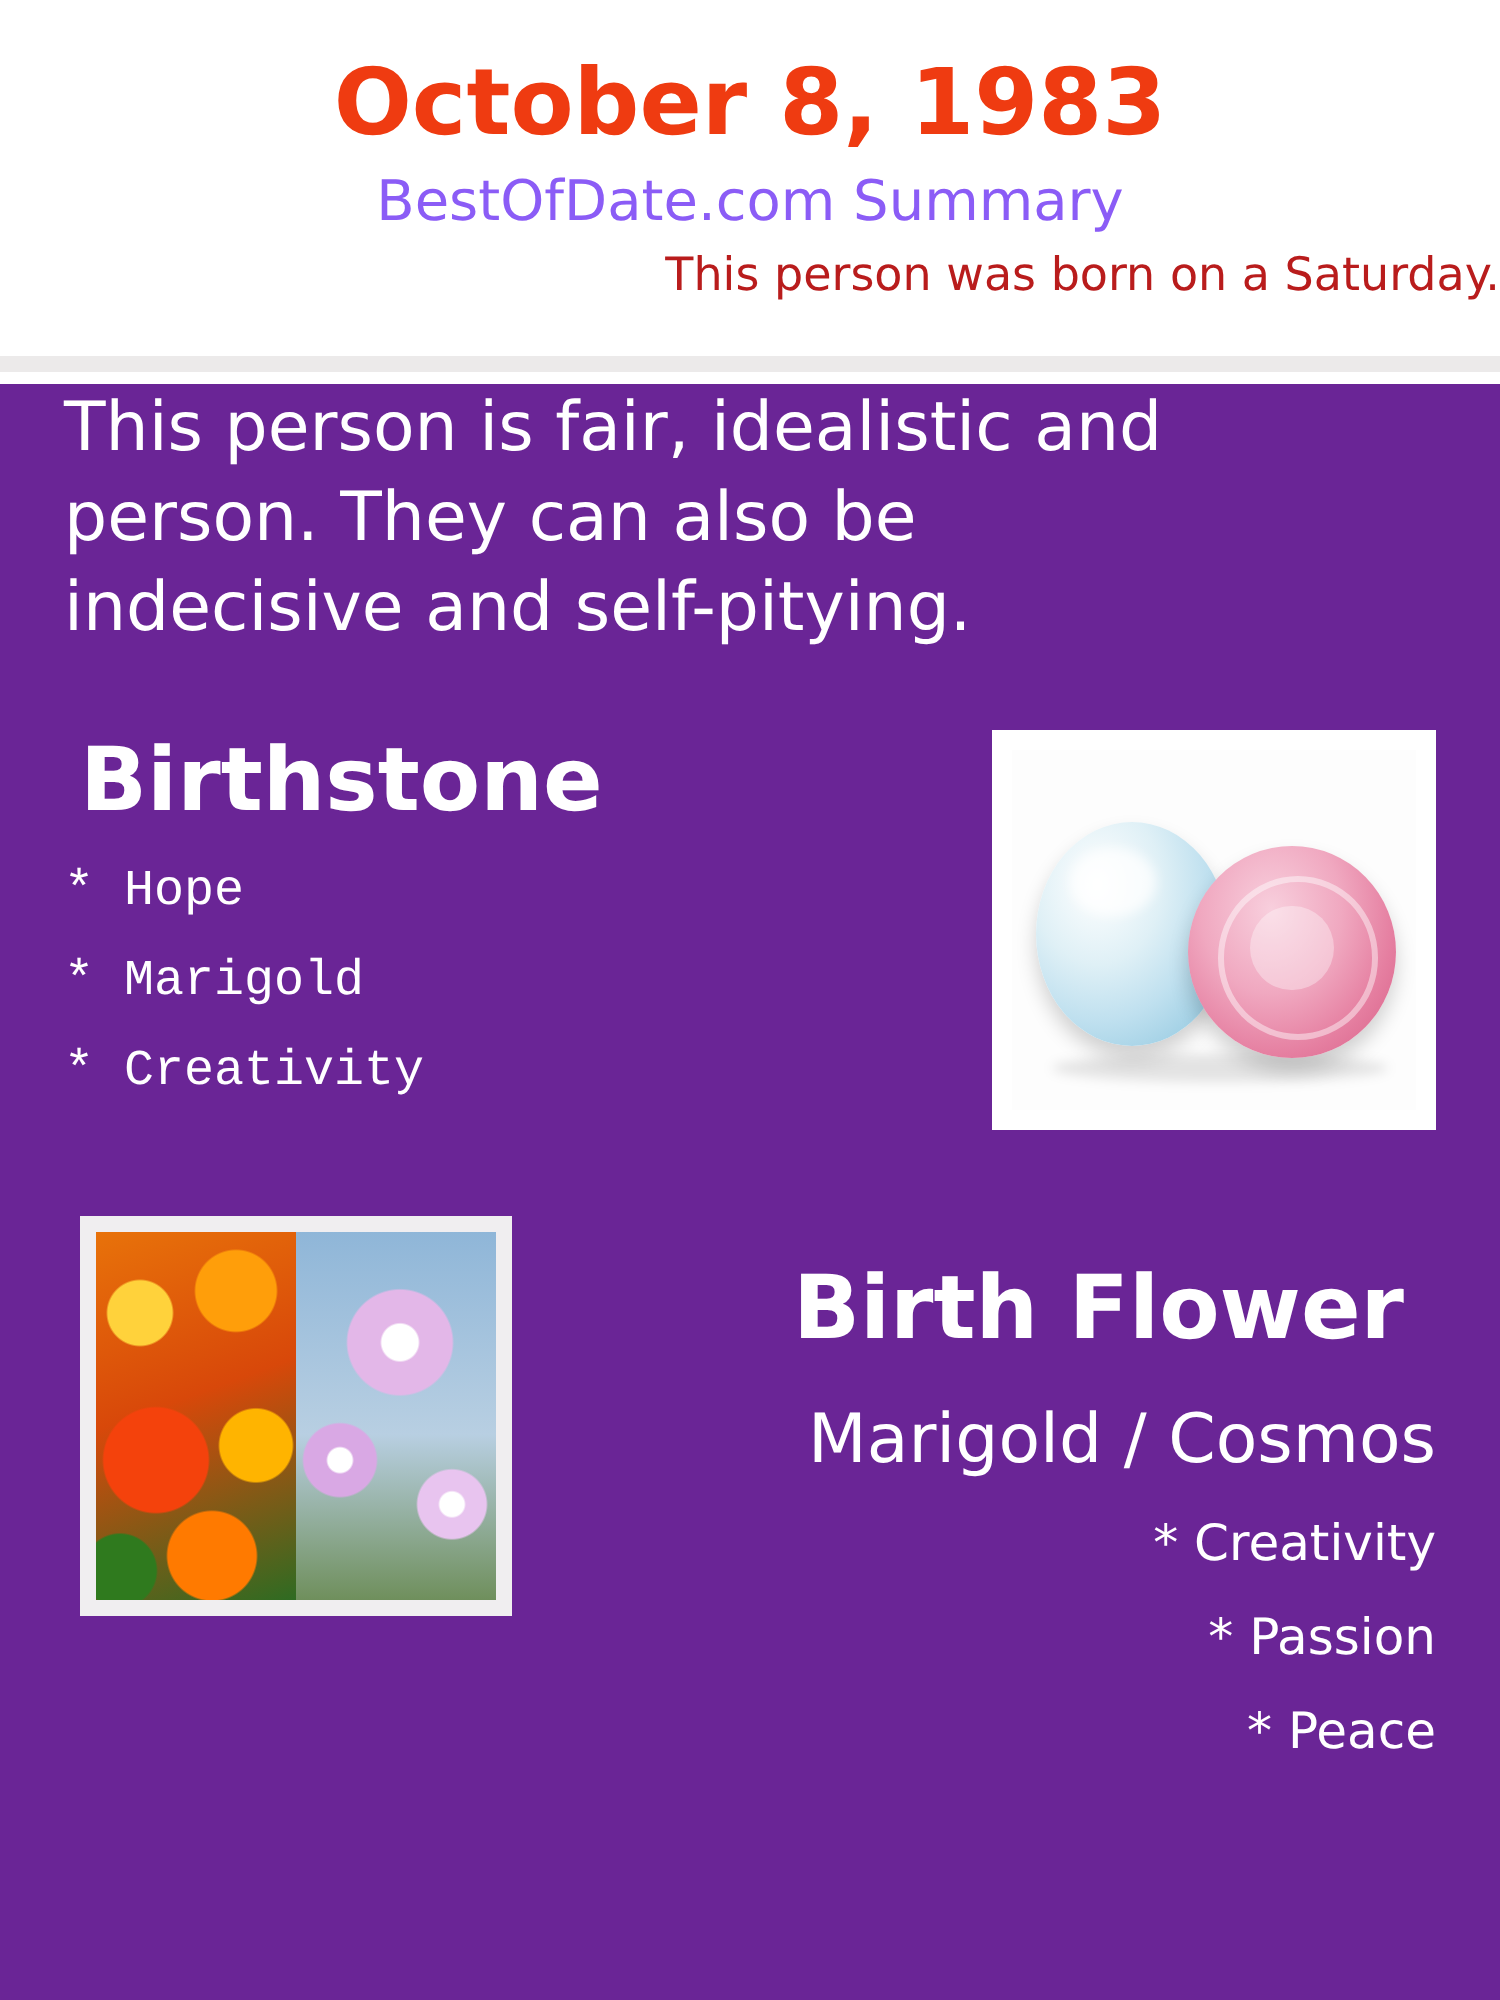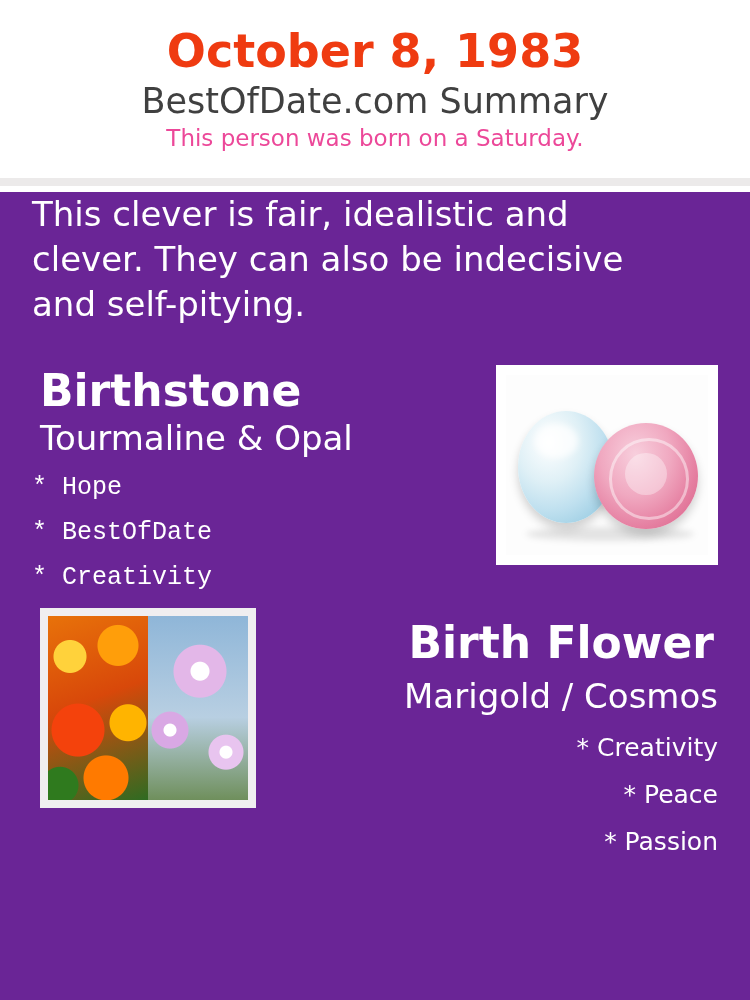--- a/index.html
+++ b/index.html
@@ -30,30 +30,31 @@
     padding-top: 24px;
   }
   .header-date {
     color: #ef3b11;
     font-size: 46px;
     font-weight: bold;
     line-height: 54px;
     letter-spacing: 0px;
   }
   .header-summary {
-    color: #404040;
-    font-size: 35px;
+    color: #8b5cf6;
+    font-size: 28px;
     line-height: 38px;
     margin-top: 4px;
   }
   .header-sub {
-    color: #ec4899;
+    color: #b91c1c;
     font-size: 23px;
     line-height: 32px;
     margin-top: 2px;
+    text-align: right;
   }
   .header-rule {
     width: 750px;
     height: 8px;
     background: #eceaea;
   }
 
   
   .body-panel {
     position: relative;
@@ -246,21 +247,21 @@
     right: 0px;
     top: 4px;
     width: 460px;
     text-align: right;
   }
   .flower-title {
     color: #ffffff;
     font-size: 44px;
     font-weight: bold;
     line-height: 54px;
-    margin: 4px;
+    margin: 16px;
   }
   .flower-sub {
     color: #ffffff;
     font-size: 34px;
     line-height: 44px;
     margin: 0;
     text-align: right;
   }
   .flower-list {
     list-style: none;
@@ -281,28 +282,27 @@
 
   <div class="header">
     <div class="header-date">October 8, 1983</div>
     <div class="header-summary">BestOfDate.com Summary</div>
     <div class="header-sub">This person was born on a Saturday.</div>
   </div>
   <div class="header-rule"></div>
 
   <div class="body-panel">
 
-    <p class="sign-desc">This clever is fair, idealistic and clever. They can also be indecisive and self-pitying.</p>
+    <p class="sign-desc">This person is fair, idealistic and person. They can also be indecisive and self-pitying.</p>
 
     <div class="stone-section">
       <h2 class="stone-title">Birthstone</h2>
-      <div class="stone-sub">Tourmaline &amp; Opal</div>
       <ul class="bullet-list">
         <li>* Hope</li>
-        <li>* BestOfDate</li>
+        <li>* Marigold</li>
         <li>* Creativity</li>
       </ul>
 
       <div class="stone-photo">
         <div class="stone-photo-inner">
           <div class="gem-shadow"></div>
           <div class="opal"></div>
           <div class="tourmaline"></div>
         </div>
       </div>
@@ -314,20 +314,20 @@
           <div class="marigold"></div>
           <div class="cosmos"></div>
         </div>
       </div>
 
       <div class="flower-text">
         <h2 class="flower-title">Birth Flower</h2>
         <div class="flower-sub">Marigold / Cosmos</div>
         <ul class="flower-list">
           <li>* Creativity</li>
+          <li>* Passion</li>
           <li>* Peace</li>
-          <li>* Passion</li>
         </ul>
       </div>
     </div>
 
   </div>
 </div>
 
 </body></html>

